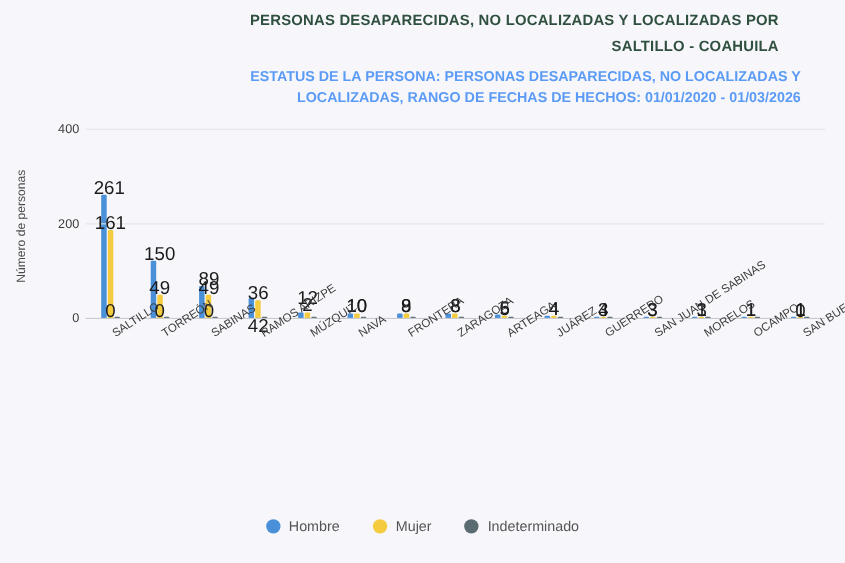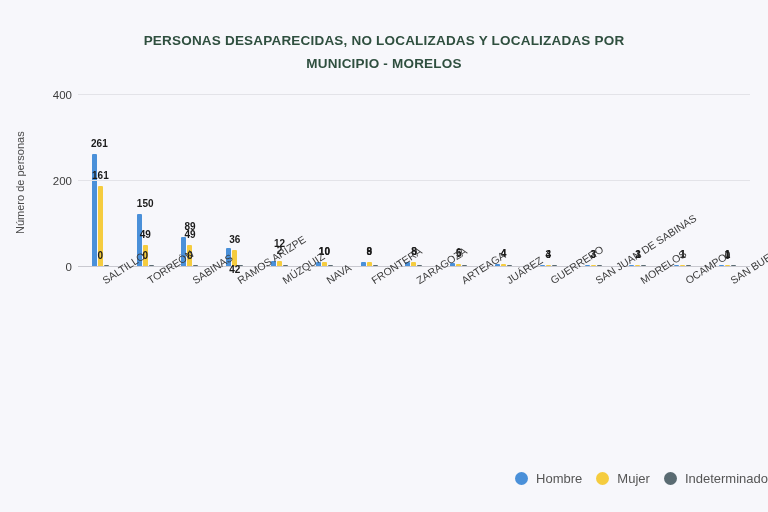--- a/index.html
+++ b/index.html
@@ -12,22 +12,22 @@
     background: #f7f7fb;
     font-family: "Liberation Sans", sans-serif;
     overflow: hidden;
   }
   .page {
     position: relative;
     width: 768px;
     height: 512px;
   }
   .titles {
-    padding-top: 30px;
-    text-align: center;
+    padding-top: 8px;
+    text-align: right;
   }
   .title-main {
     color: #2f4f3f;
     font-size: 13.5px;
     font-weight: bold;
     line-height: 1.7;
     letter-spacing: 0.2px;
     margin: 0 60px;
   }
   .title-period {
@@ -100,22 +100,22 @@
     align-items: flex-end;
     justify-content: center;
     gap: 1px;
   }
   .bar {
     width: 5px;
     border-radius: 1px 1px 0 0;
   }
   .lbl {
     position: absolute;
-    font-size: 10px;
-    font-weight: bold;
+    font-size: 17px;
+    font-weight: normal;
     color: #1b1b1b;
     white-space: nowrap;
     transform: translateX(-50%);
   }
   .xlabels {
     position: absolute;
     left: 78px;
     right: 18px;
     top: 188px;
     height: 120px;
@@ -127,22 +127,22 @@
     white-space: nowrap;
     transform-origin: left top;
     transform: rotate(-33deg);
   }
   .legend {
     position: absolute;
     left: 0;
     right: 0;
     bottom: 26px;
     display: flex;
-    justify-content: flex-end;
-    gap: 14px;
+    justify-content: center;
+    gap: 30px;
   }
   .legend-item {
     display: flex;
     align-items: center;
     gap: 8px;
   }
   .legend-dot {
     width: 13px;
     height: 13px;
     border-radius: 50%;
@@ -154,21 +154,25 @@
   }
 </style>
 </head>
 <body>
 
 <div class="page">
 
   <div class="titles">
     <div class="title-main">
       <div>PERSONAS DESAPARECIDAS, NO LOCALIZADAS Y LOCALIZADAS POR</div>
-      <div>MUNICIPIO - MORELOS</div>
+      <div>SALTILLO - COAHUILA</div>
+    </div>
+    <div class="title-status">
+      <div>ESTATUS DE LA PERSONA: PERSONAS DESAPARECIDAS, NO LOCALIZADAS Y</div>
+      <div>LOCALIZADAS, RANGO DE FECHAS DE HECHOS: 01/01/2020 - 01/03/2026</div>
     </div>
   </div>
 
   <div class="chart-area">
     <div class="y-axis-label">Número de personas</div>
     <div class="plot" id="plot">
       <div class="bars" id="bars">
           <div class="group">
             <div class="bar" style="background: rgb(74, 144, 217); height: 112.23px;"></div>
             <div class="bar" style="background: rgb(245, 204, 63); height: 79.55px;"></div>

